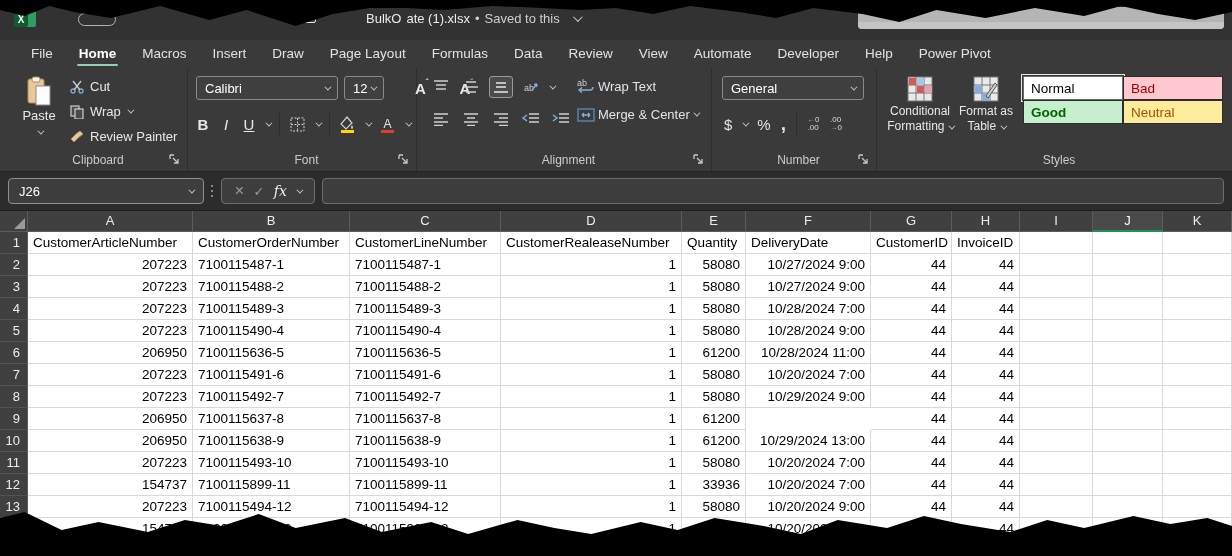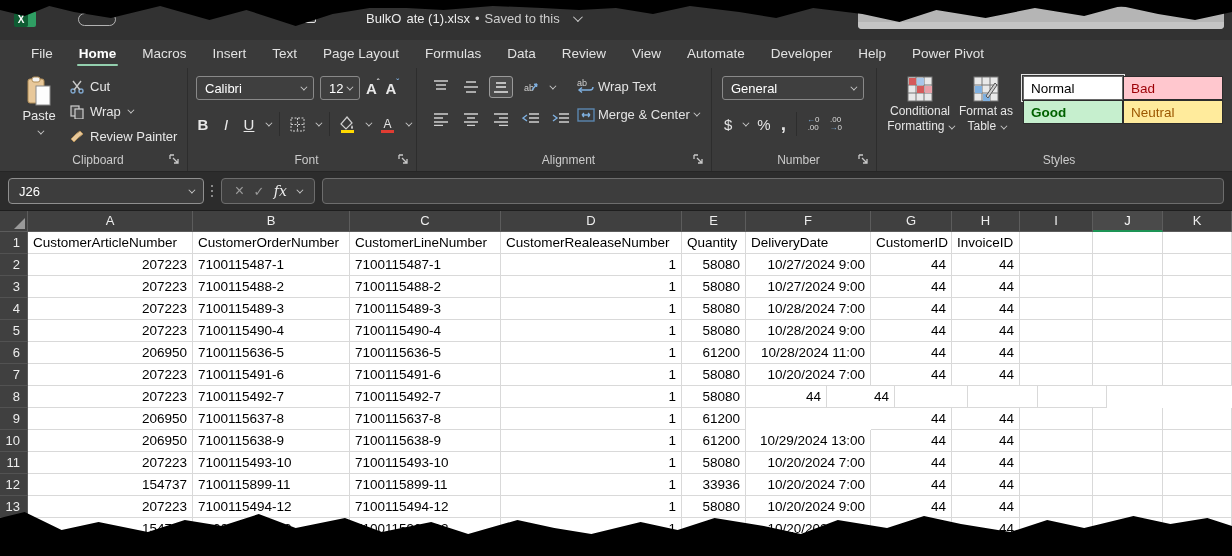--- a/index.html
+++ b/index.html
@@ -41,21 +41,21 @@
   
   .paste-btn { position:absolute; left:16px; top:8px; width:46px; text-align:center; color:#e8e8e8; font-size:13px; }
   .clip-stack { position:absolute; left:70px; top:8px; display:flex; flex-direction:column; gap:4px; }
   .clip-item { display:flex; align-items:center; gap:6px; color:#e6e6e6; font-size:13px; height:21px; white-space:nowrap; }
 
   
   .fg-row1 { position:absolute; left:8px; top:8px; display:flex; align-items:center; gap:6px; }
   .fg-row2 { position:absolute; left:8px; top:44px; display:flex; align-items:center; gap:9px; }
   .biu { color:#e8e8e8; font-size:15px; width:14px; text-align:center; }
   .vline { width:1px; height:24px; background:#2d2d2d; }
-  .fontsz-a { color:#e8e8e8; font-size:15px; font-weight:bold; position:relative; }
+  .fontsz-a { color:#e8e8e8; font-size:15px; font-weight:bold; position:relative;margin-left:25px; }
   .fontsz-a sup { font-size:8px; position:relative; top:-4px; }
 
   
   .al-grid { position:absolute; left:12px; top:8px; }
   .al-row { display:flex; gap:6px; margin-bottom:10px; align-items:center; }
   .albtn { width:24px; height:22px; display:flex; align-items:center; justify-content:center; border-radius:3px; }
   .albtn.sel { border:1px solid #9a9a9a; background:#4b4b4b; }
   .al-right { position:absolute; left:160px; top:10px; display:flex; flex-direction:column; gap:13px; }
   .al-right .iconbtn { font-size:13px; white-space:nowrap; }
 
@@ -134,21 +134,21 @@
     <div class="search-remnant">
         <span class="inner"></span>
       </div>
   </div>
 
   <div class="menubar" id="menubar">
       <div class="tab">File</div>
       <div class="tab active">Home</div>
       <div class="tab">Macros</div>
       <div class="tab">Insert</div>
-      <div class="tab">Text</div>
+      <div class="tab">Draw</div>
       <div class="tab">Page Layout</div>
       <div class="tab">Formulas</div>
       <div class="tab">Data</div>
       <div class="tab">Review</div>
       <div class="tab">View</div>
       <div class="tab">Automate</div>
       <div class="tab">Developer</div>
       <div class="tab">Help</div>
       <div class="tab">Power Pivot</div>
     </div>
@@ -192,21 +192,21 @@
       </div>
       <div class="glabel">Clipboard</div>
       <svg class="launcher" viewBox="0 0 12 12">
         <path d="M1 1 H5 M1 1 V5" stroke="#c9c9c9" stroke-width="1.3" fill="none"></path>
         <path d="M4 4 L9 9 M9 5 V9 H5" stroke="#c9c9c9" stroke-width="1.3" fill="none"></path>
       </svg>
     </div>
 
     <div class="rgroup" style="left:188px;width:229px;">
       <div class="fg-row1">
-        <div class="combo" style="width:118px;">
+        <div class="combo" style="width:142px;">
           <span>Calibri</span>
           <span class="chev sm"></span>
         </div>
         <div class="combo" style="width:40px;">
           <span>12</span>
           <span class="chev sm"></span>
         </div>
         <span class="fontsz-a">A<sup>ˆ</sup></span>
         <span class="fontsz-a">A<sup style="color:#7fb0e0">ˇ</sup></span>
       </div>
@@ -514,20 +514,21 @@
           <div class="cell" style="width: 70px; text-align: left;"></div>
           <div class="cell" style="width: 69px; text-align: left;"></div>
         </div>
         <div class="grow">
           <div class="rn">8</div>
           <div class="cell" style="width: 165px; text-align: right;">207223</div>
           <div class="cell" style="width: 157px; text-align: left;">7100115492-7</div>
           <div class="cell" style="width: 151px; text-align: left;">7100115492-7</div>
           <div class="cell" style="width: 181px; text-align: right;">1</div>
           <div class="cell" style="width: 64px; text-align: right;">58080</div>
+          <div class="cell" style="width: 125px; text-align: right;">10/29/2024 9:00</div>
           <div class="cell" style="width: 81px; text-align: right;">44</div>
           <div class="cell" style="width: 68px; text-align: right;">44</div>
           <div class="cell" style="width: 73px; text-align: left;"></div>
           <div class="cell" style="width: 70px; text-align: left;"></div>
           <div class="cell" style="width: 69px; text-align: left;"></div>
         </div>
         <div class="grow">
           <div class="rn">9</div>
           <div class="cell" style="width: 165px; text-align: right;">206950</div>
           <div class="cell" style="width: 157px; text-align: left;">7100115637-8</div>

